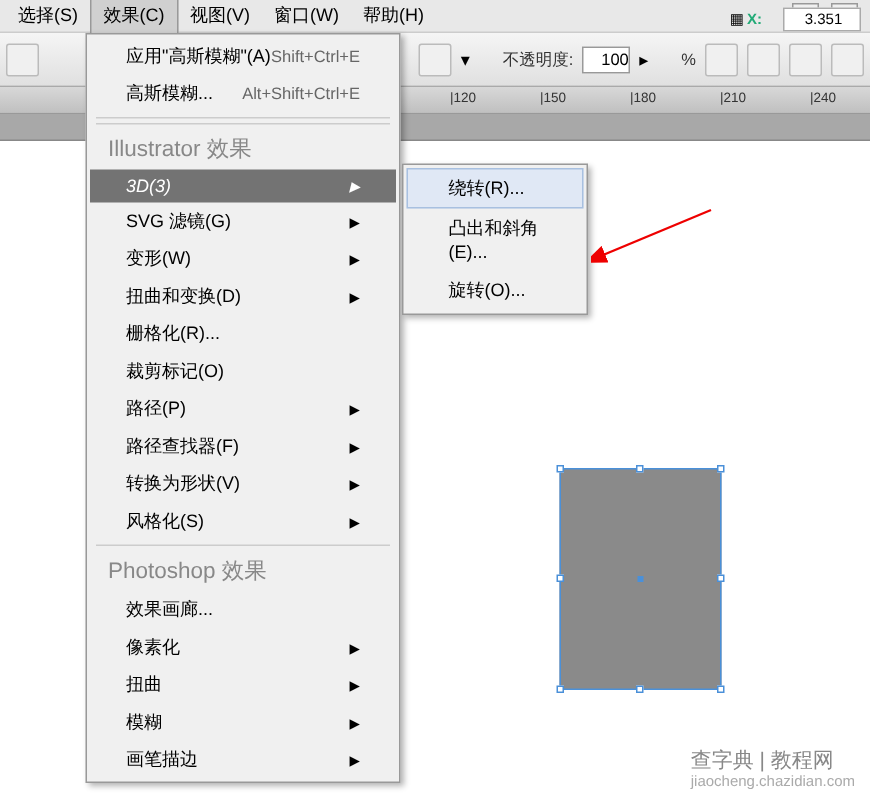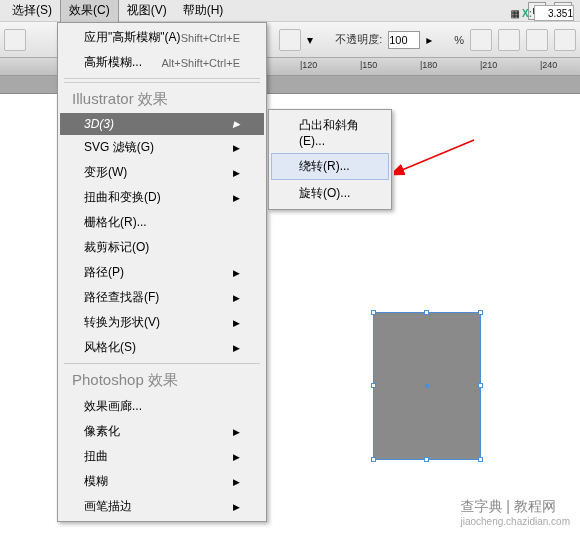--- a/index.html
+++ b/index.html
@@ -7,21 +7,21 @@
     
     .menubar { background: #e8e8e8; height: 22px; display: flex; align-items: center; border-bottom: 1px solid #ccc; padding-left: 4px; }
     .menubar-item { padding: 3px 8px; cursor: pointer; }
     .menubar-item.active { background: #d0d0d0; border: 1px solid #999; }
     .menubar-right { margin-left: auto; display: flex; align-items: center; gap: 8px; padding-right: 8px; }
     .icon-box { width: 18px; height: 18px; border: 1px solid #999; background: #f0f0f0; display: flex; align-items: center; justify-content: center; font-size: 9px; }
     
     .toolbar { background: linear-gradient(#f5f5f5, #e0e0e0); height: 36px; border-bottom: 1px solid #aaa; display: flex; align-items: center; padding: 0 4px; gap: 6px; }
     .toolbar-btn { width: 22px; height: 22px; border: 1px solid #bbb; background: #f0f0f0; border-radius: 2px; }
     .opacity-label { font-size: 11px; color: #333; margin-left: 16px; }
-    .opacity-input { width: 32px; height: 18px; border: 1px solid #999; text-align: left; font-size: 11px; }
+    .opacity-input { width: 32px; height: 18px; border: 1px solid #999; text-align: right; font-size: 11px; }
     
     .ruler-h { background: linear-gradient(#d8d8d8, #c0c0c0); height: 18px; border-bottom: 1px solid #999; position: relative; font-size: 9px; color: #333; padding-left: 28px; }
     .ruler-tick { position: absolute; top: 2px; }
     
     .canvas-area { position: absolute; top: 76px; left: 0; right: 0; bottom: 0; background: #fff; }
     
     .gray-strip { position: absolute; top: 0; left: 0; right: 0; height: 18px; background: #a8a8a8; border-bottom: 1px solid #888; }
     
     .dropdown-menu { position: absolute; top: 22px; left: 57px; width: 210px; background: #f0f0f0; border: 1px solid #999; box-shadow: 2px 2px 4px rgba(0,0,0,0.3); z-index: 100; padding: 2px; }
     .menu-item { padding: 4px 24px 4px 24px; font-size: 12px; display: flex; justify-content: space-between; align-items: center; position: relative; }
@@ -42,29 +42,30 @@
     .sh-bl { bottom: -3px; left: -3px; } .sh-bm { bottom: -3px; left: 50%; margin-left: -3px; } .sh-br { bottom: -3px; right: -3px; }
     .sel-center { position: absolute; top: 50%; left: 50%; width: 4px; height: 4px; background: #4a90d9; margin: -2px 0 0 -2px; }
     
     .red-arrow { position: absolute; top: 138px; left: 394px; z-index: 200; pointer-events: none; }
     
     .watermark { position: absolute; bottom: 6px; right: 10px; color: #888; font-size: 14px; z-index: 50; }
     .watermark .sub { font-size: 10px; color: #aaa; }
     
     .coord-box { position: absolute; top: 5px; right: 6px; display: flex; align-items: center; gap: 2px; font-size: 10px; }
     .coord-label { color: #2a7; font-weight: bold; }
-    .coord-input { width: 40px; height: 16px; border: 1px solid #aaa; font-size: 10px; text-align: right; padding-left: 2px; }
+    .coord-input { width: 52px; height: 16px; border: 1px solid #aaa; font-size: 10px; text-align: center; padding-left: 2px; margin-left: 12px; }
   </style>
 </head>
 <body>
 
 <div class="menubar">
   <span class="menubar-item">选择(S)</span>
   <span class="menubar-item active">效果(C)</span>
   <span class="menubar-item">视图(V)</span>
+  <span class="menubar-item">窗口(W)</span>
   <span class="menubar-item">帮助(H)</span>
   <div class="menubar-right">
     <div class="icon-box">Br</div>
     <div class="icon-box">▦▾</div>
   </div>
 </div>
 
 <div class="toolbar">
   <div class="toolbar-btn"></div>
   <div style="flex:1"></div>
@@ -163,22 +164,22 @@
       <span class="menu-arrow">▶</span>
     </div>
   <div class="menu-item">
       <span>画笔描边</span>
       <span class="menu-arrow">▶</span>
     </div>
 
 </div>
 
 <div class="submenu">
+  <div class="menu-item hover">绕转(R)...</div>
   <div class="menu-item">凸出和斜角(E)...</div>
-  <div class="menu-item hover">绕转(R)...</div>
   <div class="menu-item">旋转(O)...</div>
 </div>
 
 <div class="selected-rect">
   <div class="sel-handle sh-tl"></div>
   <div class="sel-handle sh-tm"></div>
   <div class="sel-handle sh-tr"></div>
   <div class="sel-handle sh-ml"></div>
   <div class="sel-handle sh-mr"></div>
   <div class="sel-handle sh-bl"></div>

